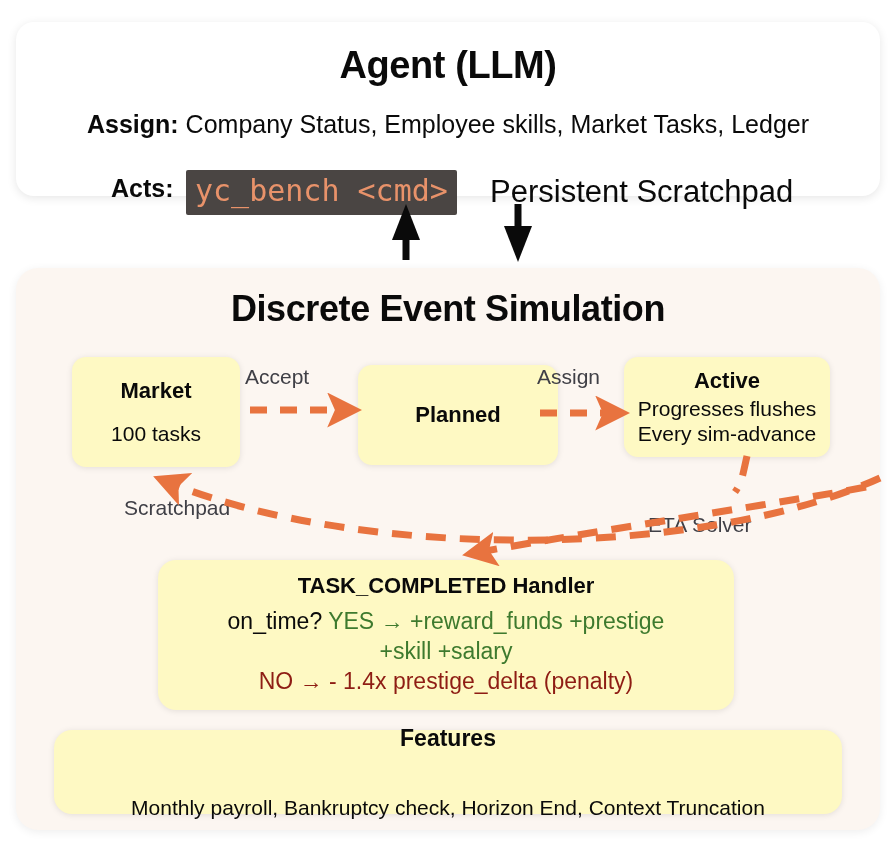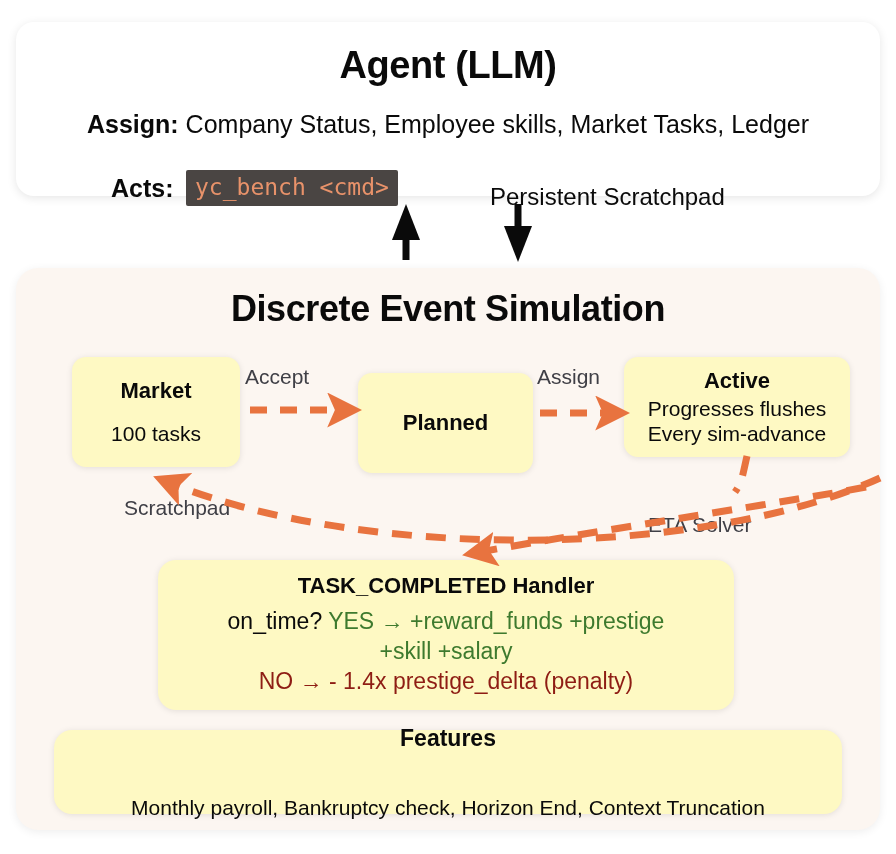--- a/index.html
+++ b/index.html
@@ -69,30 +69,30 @@
     color: #0a0a0a;
   }
   .code-badge {
     position: absolute;
     left: 170px;
     top: 0px;
     padding: 3px 9px 5px 9px;
     background: #4a4543;
     color: #e8926a;
     font-family: "DejaVu Sans Mono", "Liberation Mono", monospace;
-    font-size: 23px;
+    font-size: 30px;
     line-height: 1.22;
     white-space: pre;
     border-radius: 2px;
   }
   .scratchpad {
     position: absolute;
     left: 474px;
-    top: 13px;
-    font-size: 24px;
+    top: 4px;
+    font-size: 31px;
     color: #0a0a0a;
     white-space: nowrap;
   }
 
   
   .sim-panel {
     position: absolute;
     left: 16px;
     top: 268px;
     width: 864px;
@@ -132,23 +132,23 @@
   }
   .node-sub {
     font-size: 21px;
     color: #0a0a0a;
     white-space: nowrap;
   }
 
   #node-market { left: 72px; top: 357px; width: 168px; height: 110px; }
   #node-market .node-title { margin-bottom: 18px; }
 
-  #node-planned { left: 358px; top: 373px; width: 175px; height: 100px; }
-
-  #node-active { left: 624px; top: 357px; width: 226px; height: 100px; }
+  #node-planned { left: 358px; top: 365px; width: 200px; height: 100px; }
+
+  #node-active { left: 624px; top: 357px; width: 206px; height: 100px; }
   #node-active .node-title { margin-bottom: 3px; }
   #node-active .node-sub { line-height: 1.18; }
 
   .edge-label {
     position: absolute;
     font-size: 21px;
     color: #3f3f46;
     white-space: nowrap;
     text-align: center;
   }

